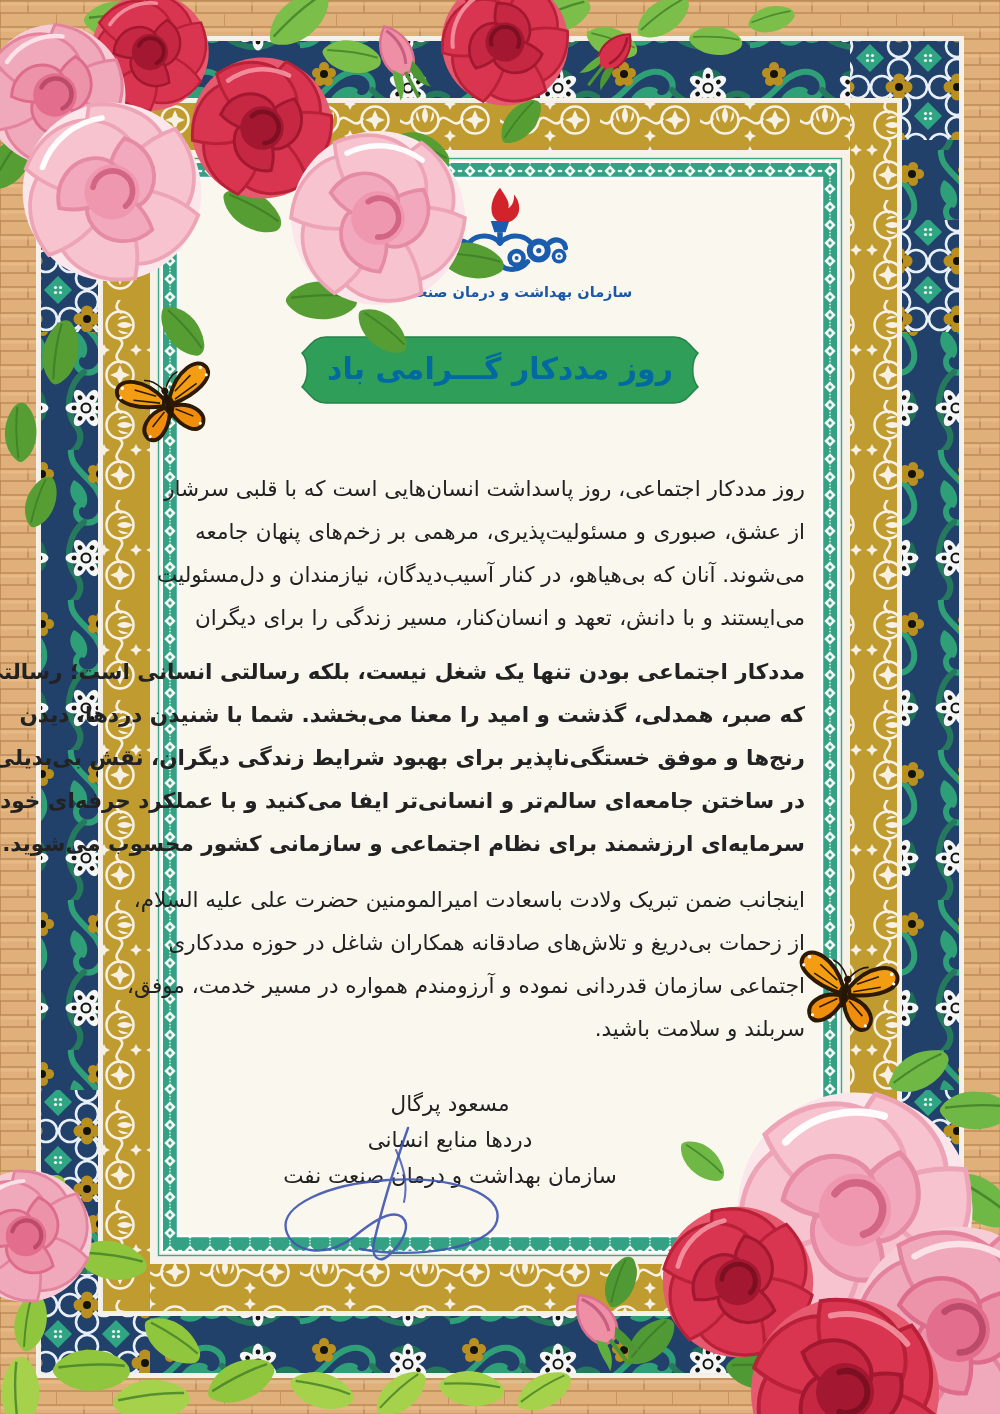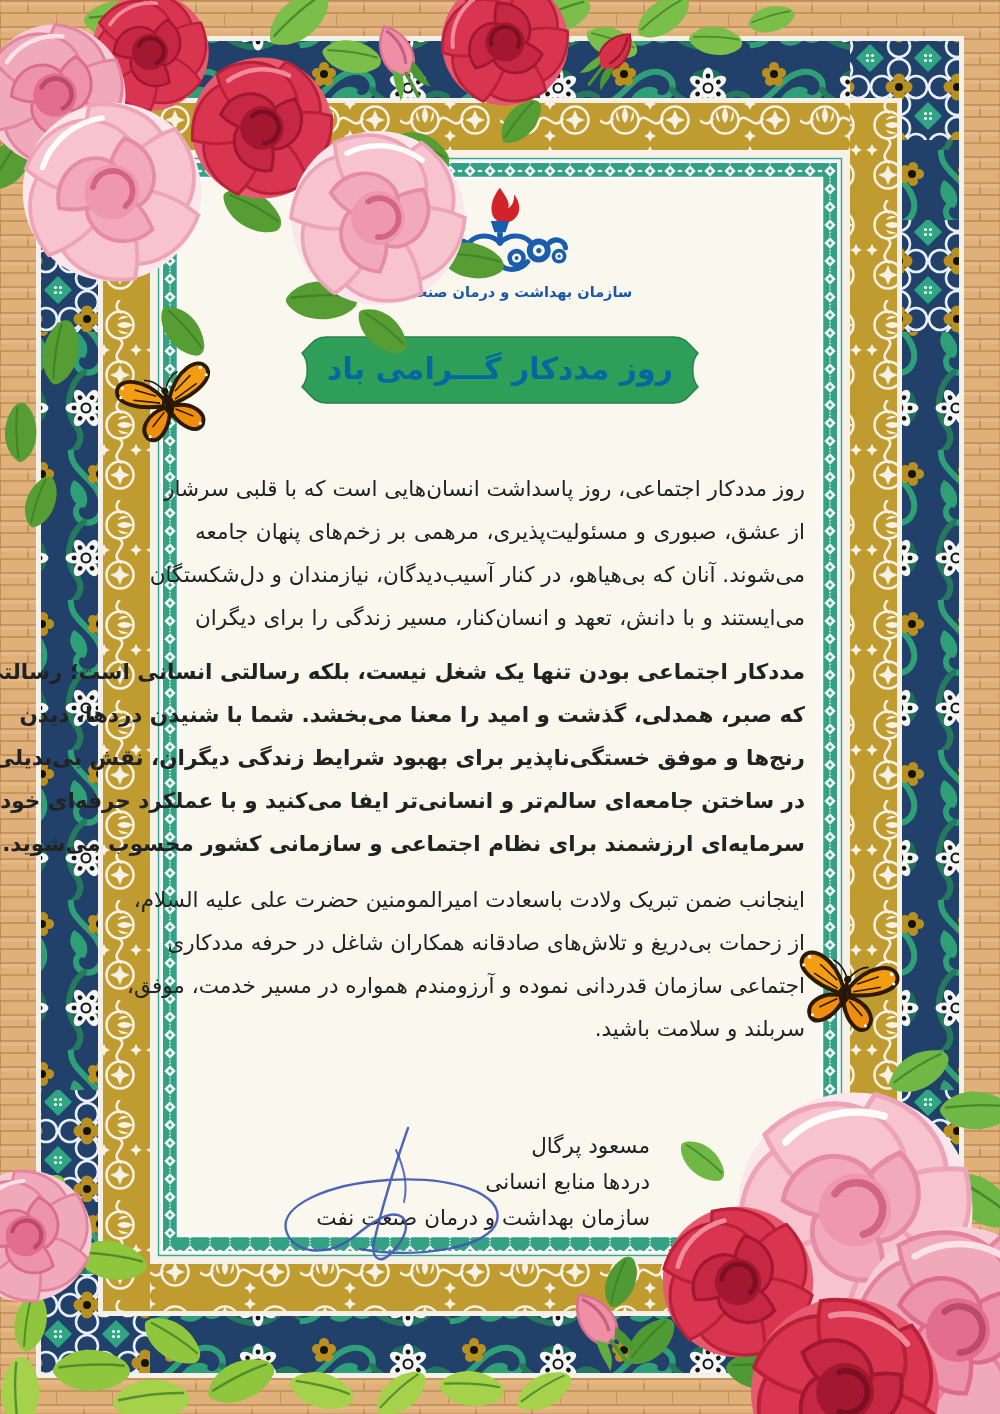--- a/index.html
+++ b/index.html
@@ -12,22 +12,22 @@
   .logo-org{margin-top:2px;font-size:14.5px;font-weight:bold;color:#1a57a8;direction:rtl;}
   .banner{left:296px;top:333px;width:408px;height:74px;z-index:5;}
   .banner-title{position:absolute;inset:0;display:flex;align-items:center;justify-content:center;
       color:#0369a1;font-size:30px;font-weight:bold;direction:rtl;padding-bottom:4px;}
   .bodytext{left:195px;top:0;width:610px;z-index:5;direction:rtl;color:#222222;
       font-size:21.5px;}
   .para{position:absolute;left:0;width:610px;}
   .p1{top:467px;} .p2{top:650px;font-weight:bold;} .p3{top:878px;}
   .line{height:43px;line-height:43px;text-align:justify;text-align-last:justify;white-space:nowrap;}
   .line.last{text-align-last:right;}
-  .signatory{left:250px;top:1086px;width:400px;z-index:5;direction:rtl;
-      color:#222222;font-size:21.5px;line-height:36px;margin-top:42px;}
+  .signatory{left:250px;top:1086px;width:400px;z-index:5;direction:rtl;text-align:center;
+      color:#222222;font-size:21.5px;line-height:36px;}
   .scribble{left:268px;top:1124px;z-index:6;}
   .deco{z-index:7;pointer-events:none;}
   .butterfly{z-index:8;}
 </style>
 </head>
 <body>
 
 <svg width="0" height="0" style="position:absolute" aria-hidden="true">
   <defs>
     <symbol id="rose-pink" viewBox="-50 -50 100 100">
@@ -326,33 +326,33 @@
   <svg width="408" height="74" viewBox="0 0 408 74">
     <path d="M30,4 H378 C390,4 393,12 402,20 C395,28 395,46 402,54 C393,62 390,70 378,70 H30 C18,70 15,62 6,54 C13,46 13,28 6,20 C15,12 18,4 30,4 Z" fill="#2f9e58" stroke="#27824a" stroke-width="1.5"></path>
   </svg>
   <div class="banner-title">روز مددکار گـــرامی باد</div>
 </div>
 
 <div class="abs bodytext">
   <div class="para p1">
     <div class="line">روز مددکار اجتماعی، روز پاسداشت انسان‌هایی است که با قلبی سرشار</div>
     <div class="line">از عشق، صبوری و مسئولیت‌پذیری، مرهمی بر زخم‌های پنهان جامعه</div>
-    <div class="line">می‌شوند. آنان که بی‌هیاهو، در کنار آسیب‌دیدگان، نیازمندان و دل‌شکستگان</div>
+    <div class="line">می‌شوند. آنان که بی‌هیاهو، در کنار آسیب‌دیدگان، نیازمندان و دل‌مسئولیت</div>
     <div class="line">می‌ایستند و با دانش، تعهد و انسان‌کنار، مسیر زندگی را برای دیگران</div>
   </div>
   <div class="para p2">
     <div class="line">مددکار اجتماعی بودن تنها یک شغل نیست، بلکه رسالتی انسانی است؛ رسالتی</div>
     <div class="line">که صبر، همدلی، گذشت و امید را معنا می‌بخشد. شما با شنیدن دردها، دیدن</div>
     <div class="line">رنج‌ها و موفق خستگی‌ناپذیر برای بهبود شرایط زندگی دیگران، نقش بی‌بدیلی</div>
     <div class="line">در ساختن جامعه‌ای سالم‌تر و انسانی‌تر ایفا می‌کنید و با عملکرد حرفه‌ای خود،</div>
     <div class="line last">سرمایه‌ای ارزشمند برای نظام اجتماعی و سازمانی کشور محسوب می‌شوید.</div>
   </div>
   <div class="para p3">
     <div class="line">اینجانب ضمن تبریک ولادت باسعادت امیرالمومنین حضرت علی علیه السلام،</div>
-    <div class="line">از زحمات بی‌دریغ و تلاش‌های صادقانه همکاران شاغل در حرفه مددکاری</div>
+    <div class="line">از زحمات بی‌دریغ و تلاش‌های صادقانه همکاران شاغل در حوزه مددکاری</div>
     <div class="line">اجتماعی سازمان قدردانی نموده و آرزومندم همواره در مسیر خدمت، موفق،</div>
     <div class="line last">سربلند و سلامت باشید.</div>
   </div>
 </div>
 
 <div class="abs signatory">
   <div>مسعود پرگال</div>
   <div>دردها منابع انسانی</div>
   <div>سازمان بهداشت و درمان صنعت نفت</div>
 </div>

